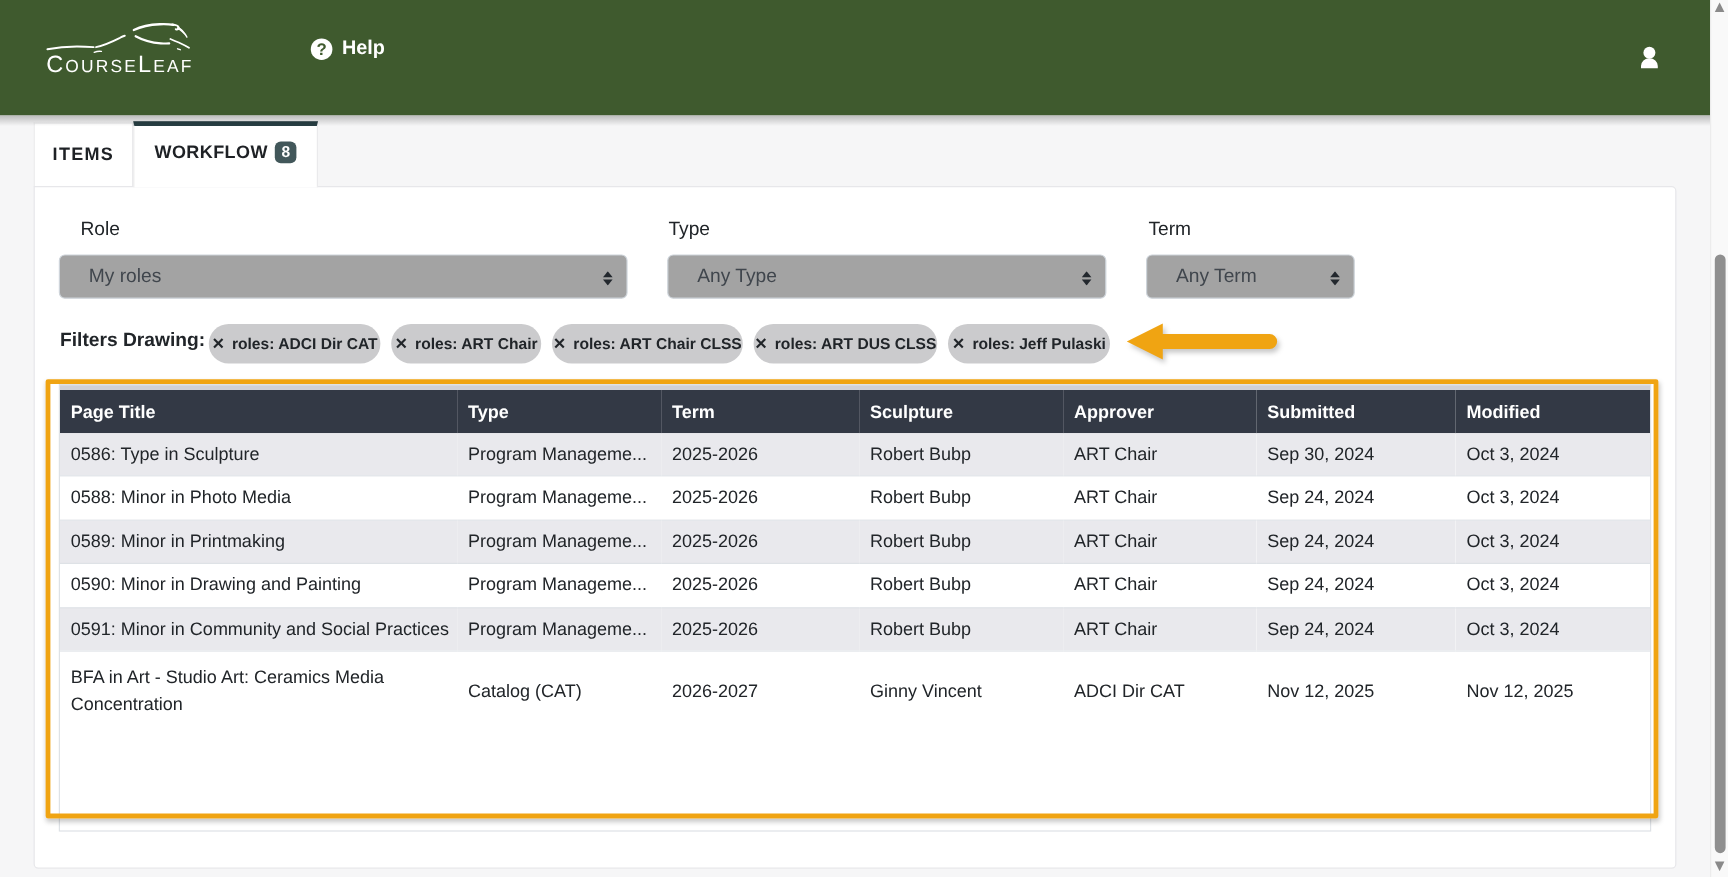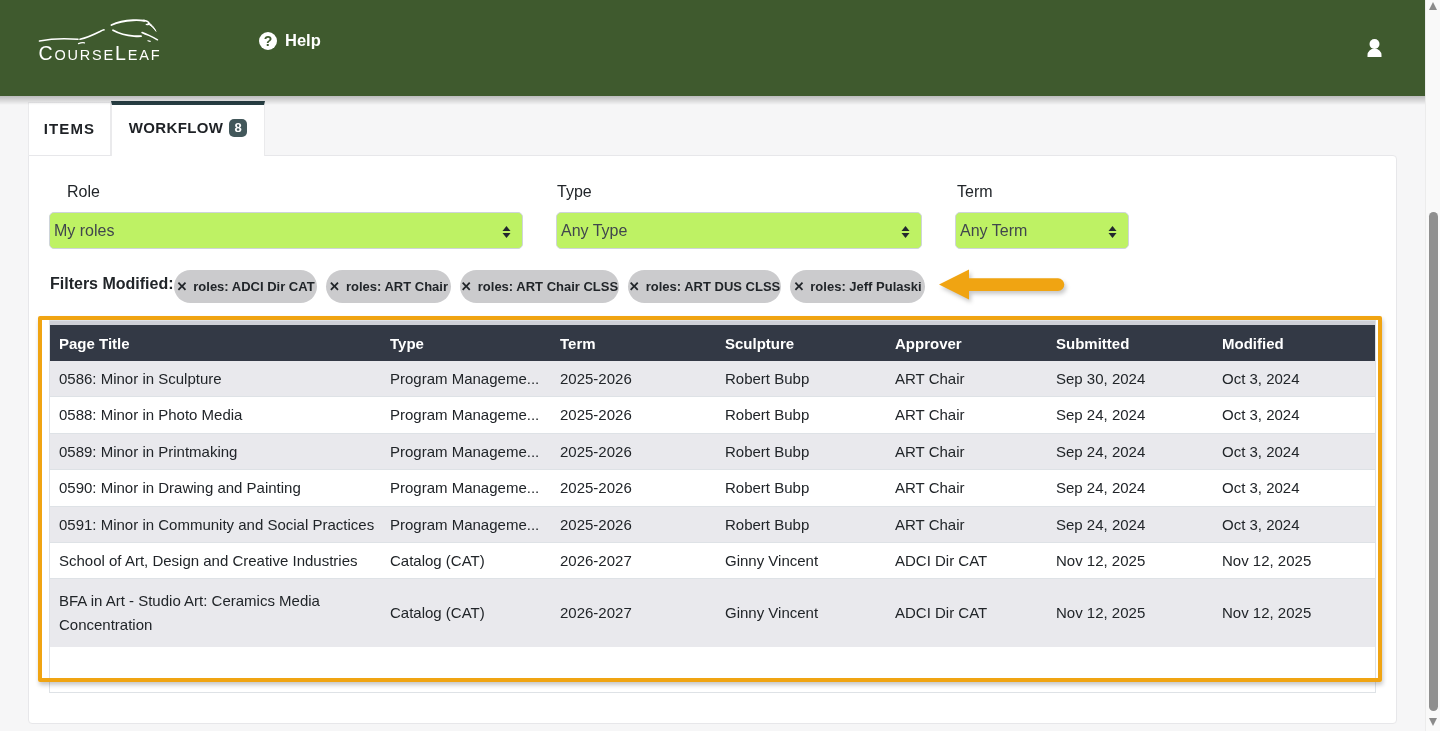--- a/index.html
+++ b/index.html
@@ -18,21 +18,21 @@
 .sbar .up { position:absolute; left:3px; top:2px; width:0; height:0; border-left:4.5px solid transparent; border-right:4.5px solid transparent; border-bottom:8px solid #8a8a8a; }
 .sbar .down { position:absolute; left:3px; bottom:5px; width:0; height:0; border-left:4.5px solid transparent; border-right:4.5px solid transparent; border-top:8px solid #8a8a8a; }
 
 .card { position:absolute; left:28px; top:155px; width:1369px; height:569px; background:#fff; border:1px solid #e7e7ea; border-radius:0 4px 4px 4px; }
 .tab { position:absolute; background:#fff; text-align:center; font-weight:bold; font-size:15px; color:#1e2125; z-index:2; }
 .tab.items { left:28px; top:102px; width:83px; height:53px; border:1px solid #eaeaec; border-bottom:none; line-height:51px; }
 .tab.work { left:111px; top:101px; width:154px; height:55px; border:1px solid #eaeaec; border-top:4px solid #273e43; border-bottom:none; line-height:46px; }
 .badge8 { display:inline-block; background:#42575a; color:#fff; border-radius:5px; width:18px; height:18px; line-height:18px; font-size:13px; font-weight:bold; margin-left:6px; vertical-align:1px; }
 
 .flabel { position:absolute; font-size:16px; color:#212529; }
-.sel { position:absolute; height:37px; background:#bef264; border:1px solid #ced4da; border-radius:5px; font-size:16px; color:#40464d; line-height:35px; padding-left:4px; }
+.sel { position:absolute; height:37px; background:#a3a3a3; border:1px solid #ced4da; border-radius:5px; font-size:16px; color:#40464d; line-height:35px; padding-left:24px; }
 .sel svg { position:absolute; right:11px; top:13px; }
 .fa { position:absolute; left:50px; top:275px; font-weight:bold; font-size:16px; }
 .chips { position:absolute; left:174px; top:270px; display:flex; }
 .chip { height:33px; background:#cbcbcd; border-radius:16.5px; font-size:13px; font-weight:bold; color:#212529; display:flex; align-items:center; justify-content:center; white-space:nowrap; margin-right:9px; }
 .chip .x { font-size:13px; margin-right:6px; }
 
 .orect { position:absolute; left:38px; top:316px; width:1344px; height:366px; border:4px solid #f0a412; border-radius:2px; box-shadow:1px 3px 4px rgba(0,0,0,.22); z-index:3; }
 .arrow { position:absolute; left:936px; top:267px; z-index:3; }
 
 .twrap { position:absolute; left:49px; top:320px; width:1327px; height:373px; background:#fff; border:1px solid #dee2e6; }
@@ -86,21 +86,21 @@
       <path d="M4.5 12l-4-5h8z" fill="#23282e"></path>
     </svg></div>
 <div class="sel" style="left:556px;top:212px;width:366px;">Any Type<svg width="9" height="12" viewBox="0 0 9 12">
       <path d="M4.5 0l4 5h-8z" fill="#23282e"></path>
       <path d="M4.5 12l-4-5h8z" fill="#23282e"></path>
     </svg></div>
 <div class="sel" style="left:955px;top:212px;width:174px;">Any Term<svg width="9" height="12" viewBox="0 0 9 12">
       <path d="M4.5 0l4 5h-8z" fill="#23282e"></path>
       <path d="M4.5 12l-4-5h8z" fill="#23282e"></path>
     </svg></div>
-<div class="fa">Filters Modified:</div>
+<div class="fa">Filters Drawing:</div>
 <div class="chips">
   <div class="chip" style="width:143px;"><span class="x">✕</span>roles: ADCI Dir CAT</div>
   <div class="chip" style="width:125px;"><span class="x">✕</span>roles: ART Chair</div>
   <div class="chip" style="width:159px;"><span class="x">✕</span>roles: ART Chair CLSS</div>
   <div class="chip" style="width:153px;"><span class="x">✕</span>roles: ART DUS CLSS</div>
   <div class="chip" style="width:135px;"><span class="x">✕</span>roles: Jeff Pulaski</div>
 </div>
 <div class="twrap">
   <div class="tstrip"></div>
   <table>
@@ -119,21 +119,21 @@
           <th>Type</th>
           <th>Term</th>
           <th>Sculpture</th>
           <th>Approver</th>
           <th>Submitted</th>
           <th>Modified</th>
         </tr>
       </thead>
     <tbody>
       <tr>
-          <td>0586: Minor in Sculpture</td>
+          <td>0586: Type in Sculpture</td>
           <td>Program Manageme...</td>
           <td>2025-2026</td>
           <td>Robert Bubp</td>
           <td>ART Chair</td>
           <td>Sep 30, 2024</td>
           <td>Oct 3, 2024</td>
         </tr>
       <tr>
           <td>0588: Minor in Photo Media</td>
           <td>Program Manageme...</td>
@@ -163,29 +163,20 @@
         </tr>
       <tr>
           <td>0591: Minor in Community and Social Practices</td>
           <td>Program Manageme...</td>
           <td>2025-2026</td>
           <td>Robert Bubp</td>
           <td>ART Chair</td>
           <td>Sep 24, 2024</td>
           <td>Oct 3, 2024</td>
         </tr>
-      <tr>
-          <td>School of Art, Design and Creative Industries</td>
-          <td>Catalog (CAT)</td>
-          <td>2026-2027</td>
-          <td>Ginny Vincent</td>
-          <td>ADCI Dir CAT</td>
-          <td>Nov 12, 2025</td>
-          <td>Nov 12, 2025</td>
-        </tr>
       <tr class="wrap2">
           <td>BFA in Art - Studio Art: Ceramics Media Concentration</td>
           <td>Catalog (CAT)</td>
           <td>2026-2027</td>
           <td>Ginny Vincent</td>
           <td>ADCI Dir CAT</td>
           <td>Nov 12, 2025</td>
           <td>Nov 12, 2025</td>
         </tr>
     </tbody>

